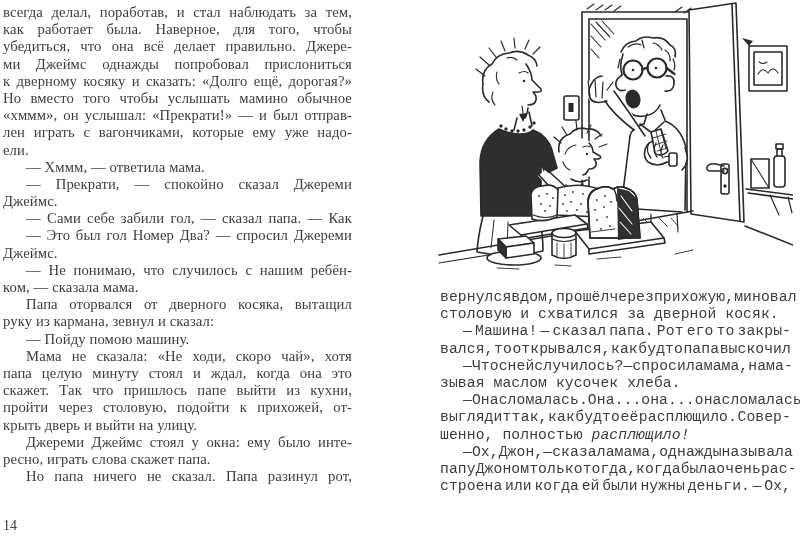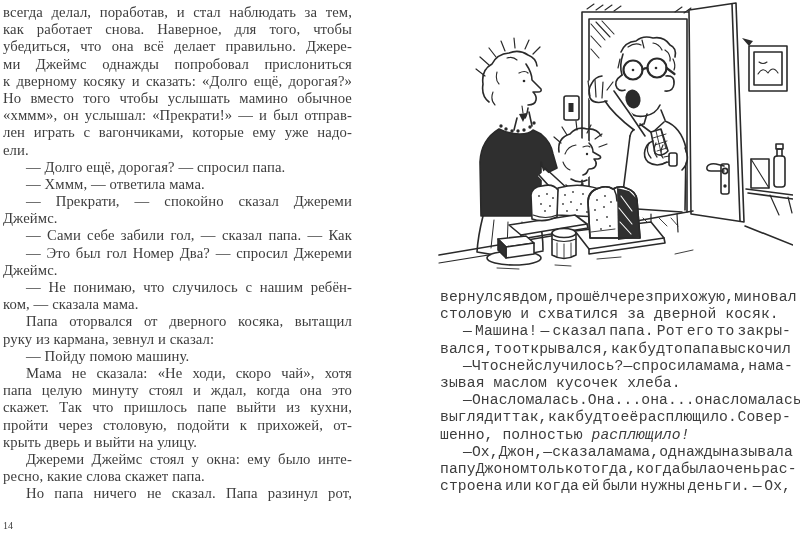--- a/index.html
+++ b/index.html
@@ -13,21 +13,21 @@
   .textcol { position:absolute; }
   .line {
     height:17.2px; line-height:17.2px; font-size:14.7px;
     white-space:nowrap; letter-spacing:0.1px;
   }
   .line.fill { display:flex; justify-content:space-between; }
   .line.fill span { display:inline-block; }
   .line.indent { padding-left:23px; }
   .page-number {
     position:absolute; top:517px; height:18px; line-height:18px;
-    text-align:left; font-size:10px; color:#3d3d3d;
+    text-align:left; font-size:14px; color:#3d3d3d;
   }
   svg { display:block; }
 </style>
 </head>
 <body>
 
 <div class="page" style="left:0;width:400px;">
   <div class="textcol" style="left:3px;top:4px;width:349px;">
       <div class="line fill">
         <span>всегда</span>
@@ -35,21 +35,21 @@
         <span>поработав,</span>
         <span>и</span>
         <span>стал</span>
         <span>наблюдать</span>
         <span>за</span>
         <span>тем,</span>
       </div>
       <div class="line fill">
         <span>как</span>
         <span>работает</span>
-        <span>снова.</span>
+        <span>была.</span>
         <span>Наверное,</span>
         <span>для</span>
         <span>того,</span>
         <span>чтобы</span>
       </div>
       <div class="line fill">
         <span>убедиться,</span>
         <span>что</span>
         <span>она</span>
         <span>всё</span>
@@ -97,21 +97,20 @@
         <span>лен</span>
         <span>играть</span>
         <span>с</span>
         <span>вагончиками,</span>
         <span>которые</span>
         <span>ему</span>
         <span>уже</span>
         <span>надо-</span>
       </div>
       <div class="line"><span>ели.</span></div>
-      <div class="line indent"><span>— Долго ещё, дорогая? — спросил папа.</span></div>
       <div class="line indent"><span>— Хммм, — ответила мама.</span></div>
       <div class="line fill indent">
         <span>—</span>
         <span>Прекрати,</span>
         <span>—</span>
         <span>спокойно</span>
         <span>сказал</span>
         <span>Джереми</span>
       </div>
       <div class="line"><span>Джеймс.</span></div>
@@ -204,21 +203,21 @@
       <div class="line fill indent">
         <span>Джереми</span>
         <span>Джеймс</span>
         <span>стоял</span>
         <span>у</span>
         <span>окна:</span>
         <span>ему</span>
         <span>было</span>
         <span>инте-</span>
       </div>
-      <div class="line"><span>ресно, какие слова скажет папа.</span></div>
+      <div class="line"><span>ресно, играть слова скажет папа.</span></div>
       <div class="line fill indent">
         <span>Но</span>
         <span>папа</span>
         <span>ничего</span>
         <span>не</span>
         <span>сказал.</span>
         <span>Папа</span>
         <span>разинул</span>
         <span>рот,</span>
       </div>

